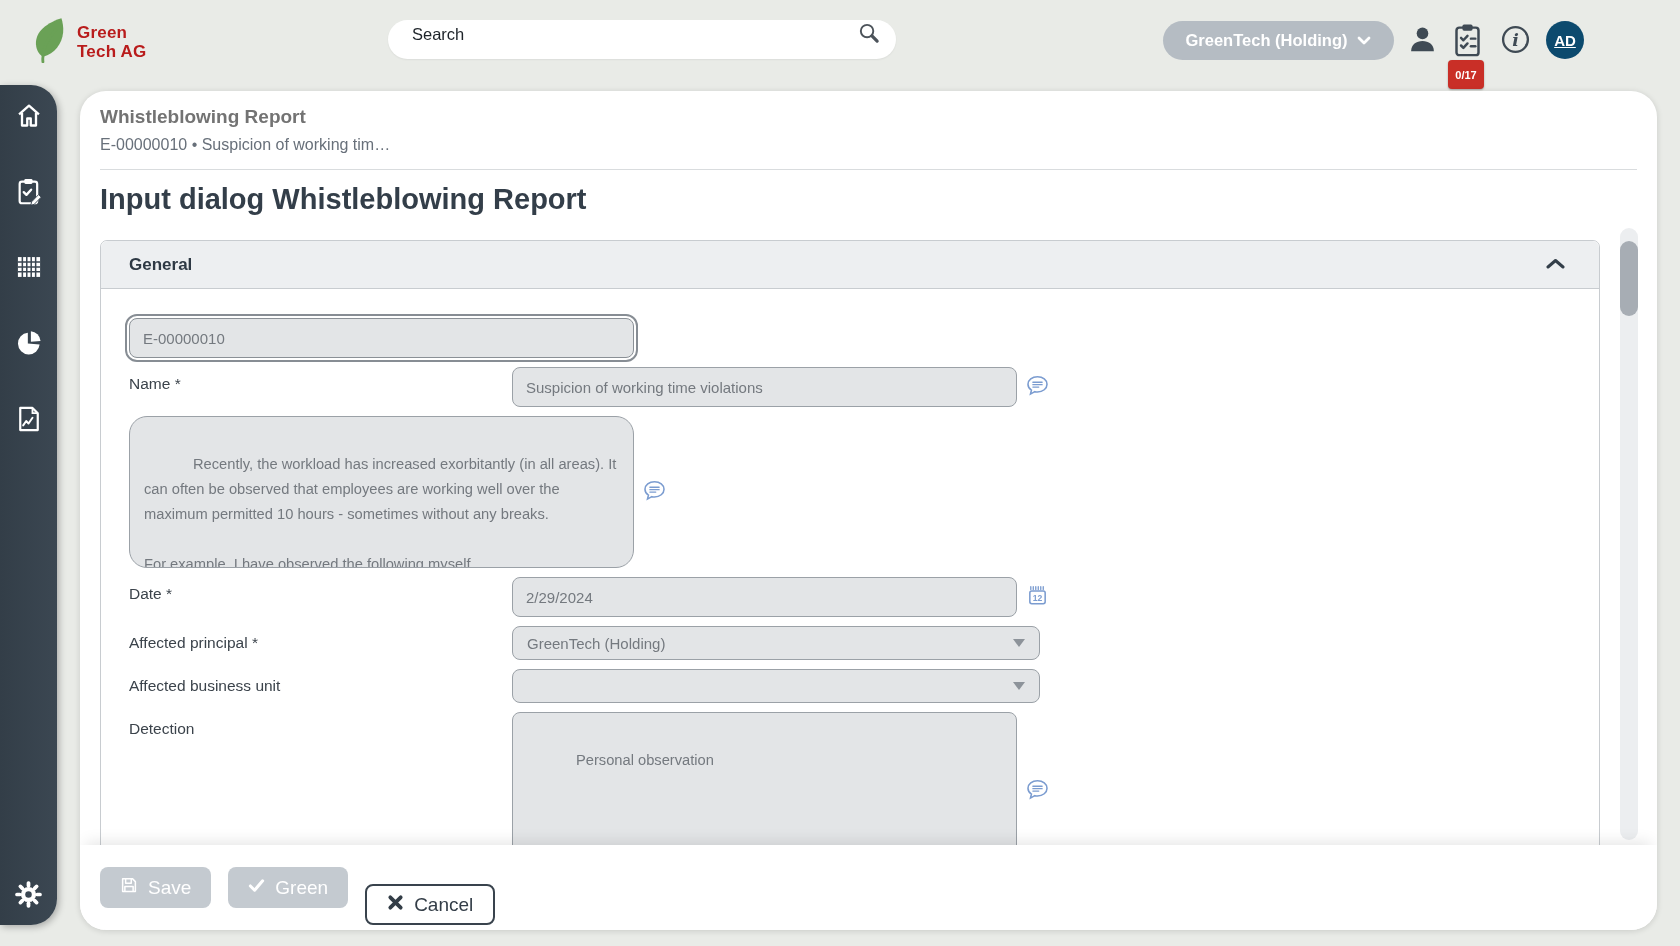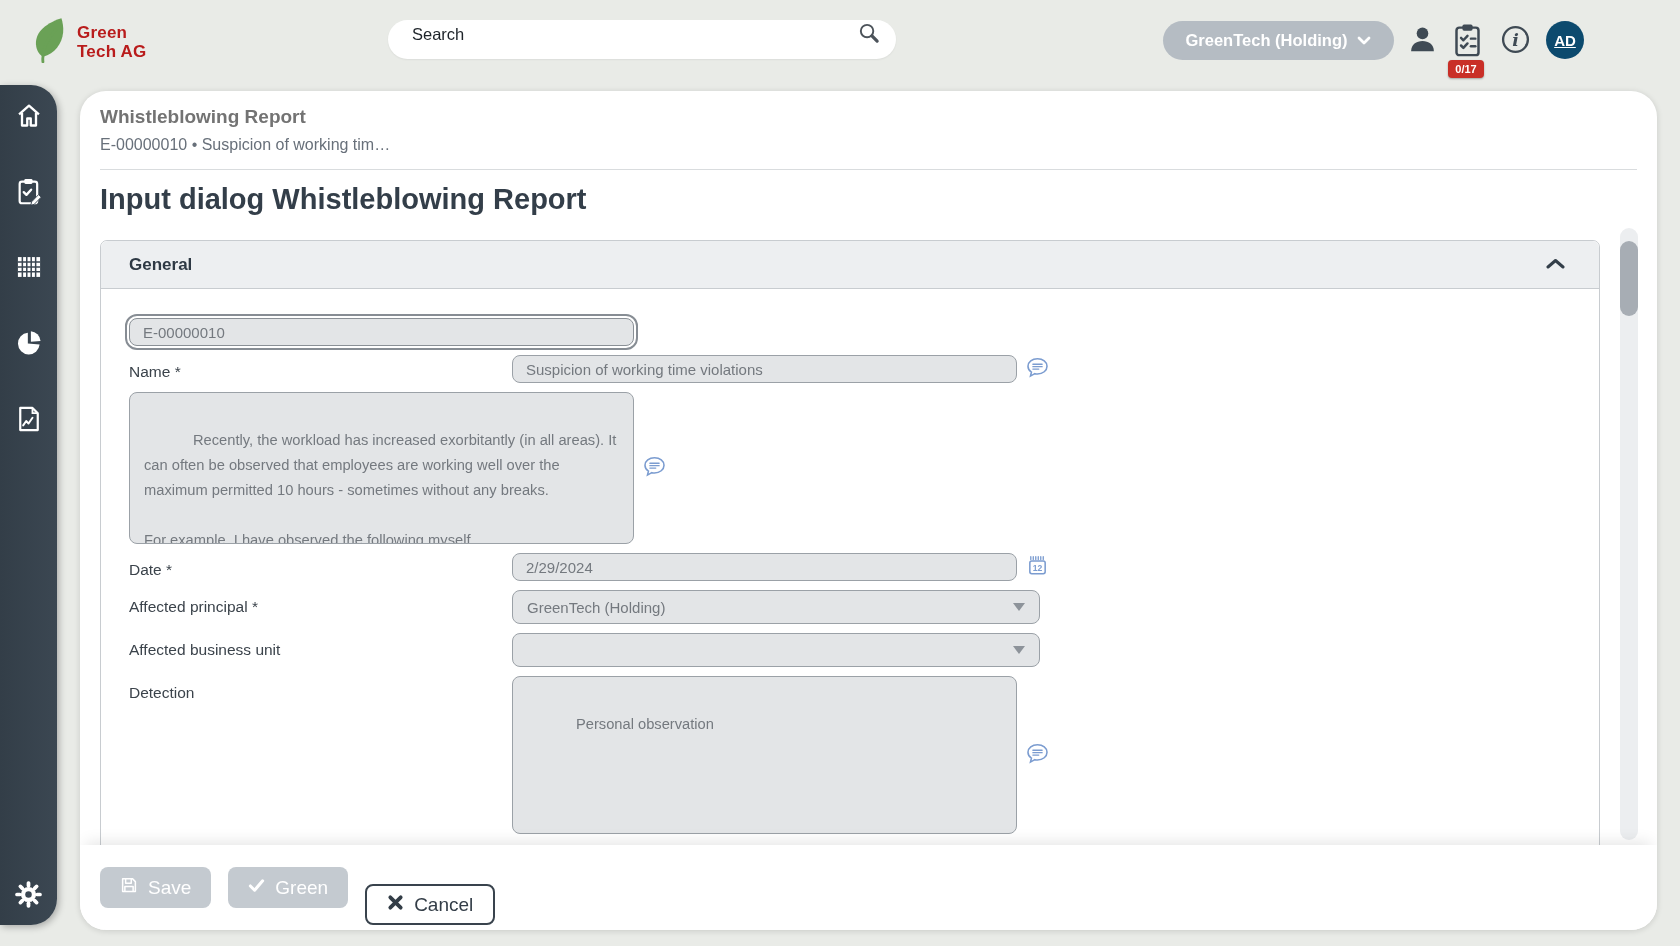--- a/index.html
+++ b/index.html
@@ -29,21 +29,21 @@
     position:absolute; left:1163px; top:21px; height:39px; min-width:231px;
     background:#b5bcc3; border:none; border-radius:20px; cursor:pointer;
     color:#fff; font-weight:bold; font-size:16.5px; font-family:"Liberation Sans",sans-serif;
     display:flex; align-items:center; justify-content:center; gap:10px; padding:0 18px;
   }
   .tb-icon { position:absolute; background:none; border:none; cursor:pointer; padding:0; }
   .tb-person { left:1407px; top:24px; }
   .tb-tasks { left:1451px; top:22px; }
   .tb-info { left:1500px; top:24px; }
   .tasks-badge {
-    position:absolute; left:1448px; top:60px; min-width:36px; height:18px;
+    position:absolute; left:1448px; top:60px; min-width:36px; height:29px;
     background:#c92f27; color:#fff; font-size:11px; font-weight:bold;
     border-radius:4px; display:flex; align-items:center; justify-content:center;
     box-shadow:0 1px 2px rgba(0,0,0,.3); padding:0 4px;
   }
   .avatar {
     position:absolute; left:1546px; top:21px; width:38px; height:38px; border-radius:50%;
     background:#0c4a6e; color:#fff; font-weight:bold; font-size:15px;
     display:flex; align-items:center; justify-content:center; border:none; cursor:pointer;
     font-family:"Liberation Sans",sans-serif;
     text-decoration:underline;
@@ -85,32 +85,32 @@
   }
   .panel-title { font-size:17px; font-weight:bold; color:#2e3944; }
   .collapse-btn { background:none; border:none; cursor:pointer; padding:4px; display:flex; }
 
   .panel-body { padding:29px 0 0 28px; }
   .frow { display:flex; margin-bottom:9px; }
   .flabel { width:383px; padding-top:8px; font-size:15.5px; color:#3b434b; }
   .fctrl { display:flex; align-items:flex-start; }
 
   .tinput {
-    width:505px; height:28px; background:#e3e5e7; border:1px solid #9ba1a7;
+    width:505px; height:40px; background:#e3e5e7; border:1px solid #9ba1a7;
     border-radius:8px; padding:0 13px; font-size:15px; color:#74797f;
     font-family:"Liberation Sans",sans-serif; outline:none;
   }
   .tinput.focus-ring { border:1px solid #8a9096; outline:2px solid #878d94; outline-offset:2px; }
 
   .tarea {
     width:505px; background:#e3e5e7; border:1px solid #9ba1a7; border-radius:8px;
     padding:10px 14px; font-size:14.7px; line-height:25px; color:#74797f;
     white-space:pre-wrap; position:relative; overflow:hidden;
   }
-  .tarea.desc { height:152px; }
+  .tarea.desc { height:152px;border-radius:18px; }
   .tarea.detect { height:158px; }
   .resize-handle { position:absolute; right:5px; bottom:5px; width:17px; height:17px; cursor:nwse-resize; background:none; border:none; padding:0; }
 
   .selectbox {
     width:528px; height:34px; background:#e3e5e7; border:1px solid #9ba1a7;
     border-radius:8px; padding:0 14px; font-size:15px; color:#74797f;
     display:flex; align-items:center; justify-content:space-between; cursor:pointer;
   }
   .dd-arrow { width:0; height:0; border-left:6px solid transparent; border-right:6px solid transparent; border-top:8px solid #8d939a; }
 

